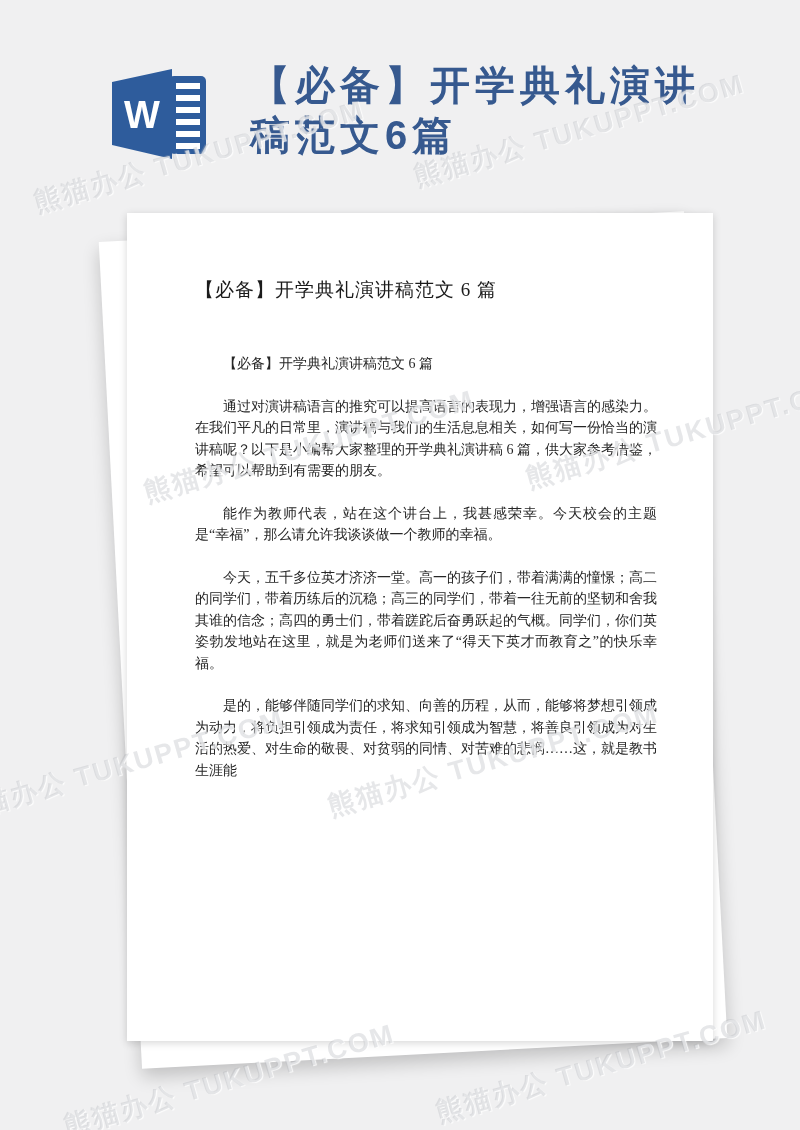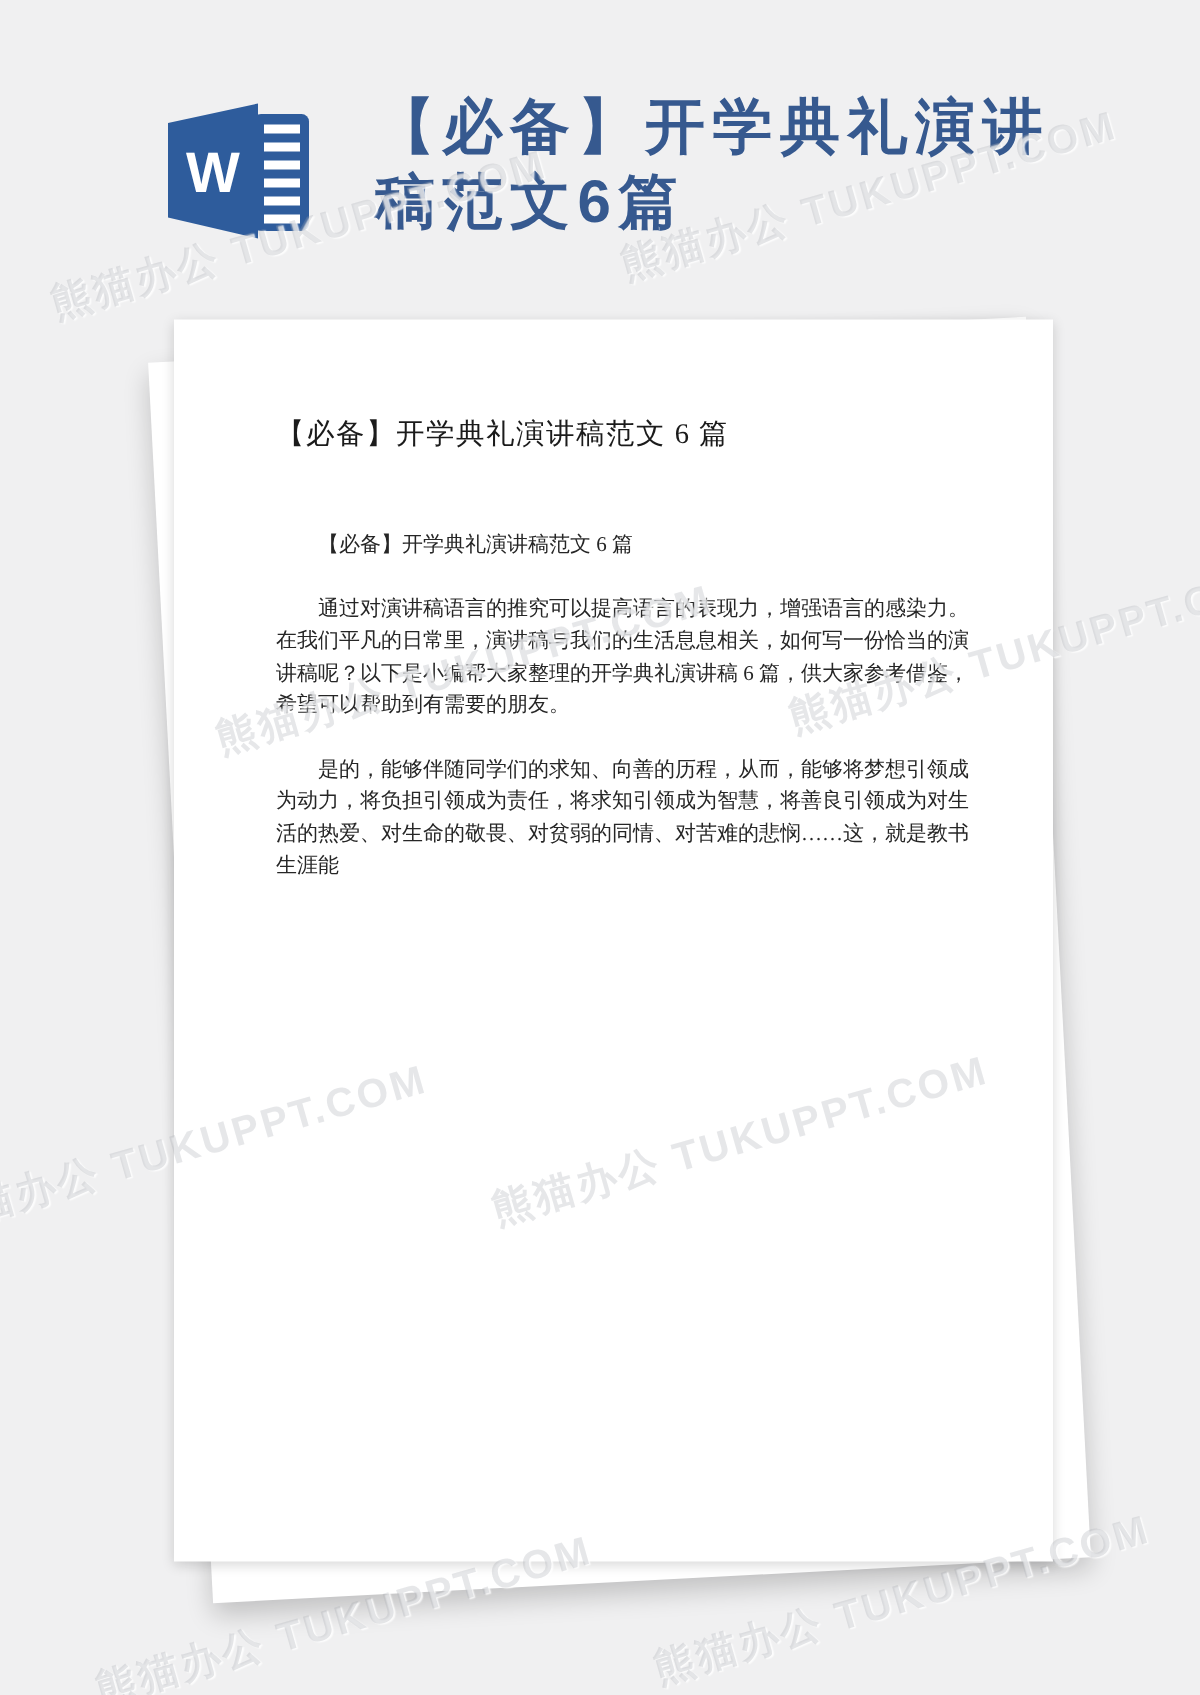--- a/index.html
+++ b/index.html
@@ -14,21 +14,21 @@
     font-weight:600;color:#36598f;margin-top:12px;
   }
 
   
   .page-back{
     position:absolute;left:120px;top:226px;width:586px;height:828px;
     background:#ffffff;transform:rotate(-3deg);
     box-shadow:0 8px 18px rgba(0,0,0,0.20);
   }
   .page-main{
-    position:absolute;left:116px;top:213px;width:586px;height:828px;
+    position:absolute;left:127px;top:213px;width:586px;height:828px;
     background:#ffffff;overflow:hidden;
     box-shadow:0 2px 8px rgba(0,0,0,0.16);
   }
   .page-inner{
     padding:66px 56px 0 68px;
     font-family:"Liberation Serif","DejaVu Serif",serif;
     color:#262626;
   }
   .paper-title{
     font-size:19px;font-weight:400;color:#1b1b1b;
@@ -73,20 +73,22 @@
 
   <div class="doc-title">【必备】开学典礼演讲稿范文6篇</div>
 
   <div class="page-back"></div>
 
   <div class="page-main">
     <div class="page-inner">
       <h1 class="paper-title">【必备】开学典礼演讲稿范文 6 篇</h1>
       <p>【必备】开学典礼演讲稿范文 6 篇</p>
       <p>通过对演讲稿语言的推究可以提高语言的表现力，增强语言的感染力。在我们平凡的日常里，演讲稿与我们的生活息息相关，如何写一份恰当的演讲稿呢？以下是小编帮大家整理的开学典礼演讲稿 6 篇，供大家参考借鉴，希望可以帮助到有需要的朋友。</p>
+      <p>能作为教师代表，站在这个讲台上，我甚感荣幸。今天校会的主题是“幸福”，那么请允许我谈谈做一个教师的幸福。</p>
+      <p>今天，五千多位英才济济一堂。高一的孩子们，带着满满的憧憬；高二的同学们，带着历练后的沉稳；高三的同学们，带着一往无前的坚韧和舍我其谁的信念；高四的勇士们，带着蹉跎后奋勇跃起的气概。同学们，你们英姿勃发地站在这里，就是为老师们送来了“得天下英才而教育之”的快乐幸福。</p>
       <p>是的，能够伴随同学们的求知、向善的历程，从而，能够将梦想引领成为动力，将负担引领成为责任，将求知引领成为智慧，将善良引领成为对生活的热爱、对生命的敬畏、对贫弱的同情、对苦难的悲悯……这，就是教书生涯能</p>
     </div>
   </div>
 
   <div class="watermarks">
     <span class="wm" style="left:28px;top:138px">熊猫办公 TUKUPPT.COM</span>
     <span class="wm" style="left:408px;top:112px">熊猫办公 TUKUPPT.COM</span>
     <span class="wm" style="left:138px;top:428px">熊猫办公 TUKUPPT.COM</span>
     <span class="wm" style="left:520px;top:414px">熊猫办公 TUKUPPT.COM</span>
     <span class="wm" style="left:-52px;top:748px">熊猫办公 TUKUPPT.COM</span>

